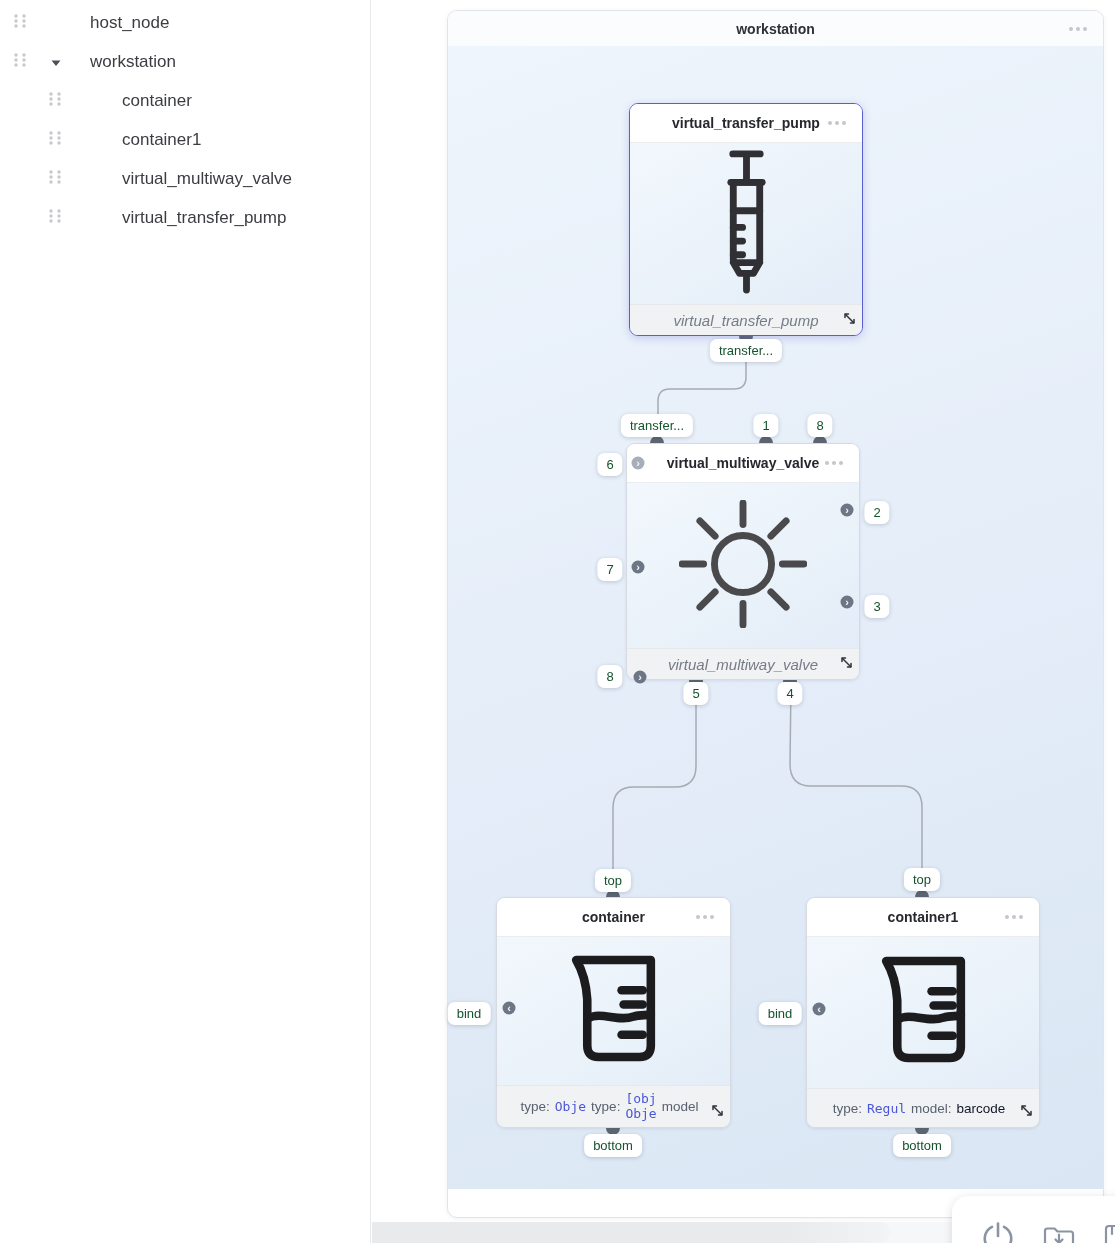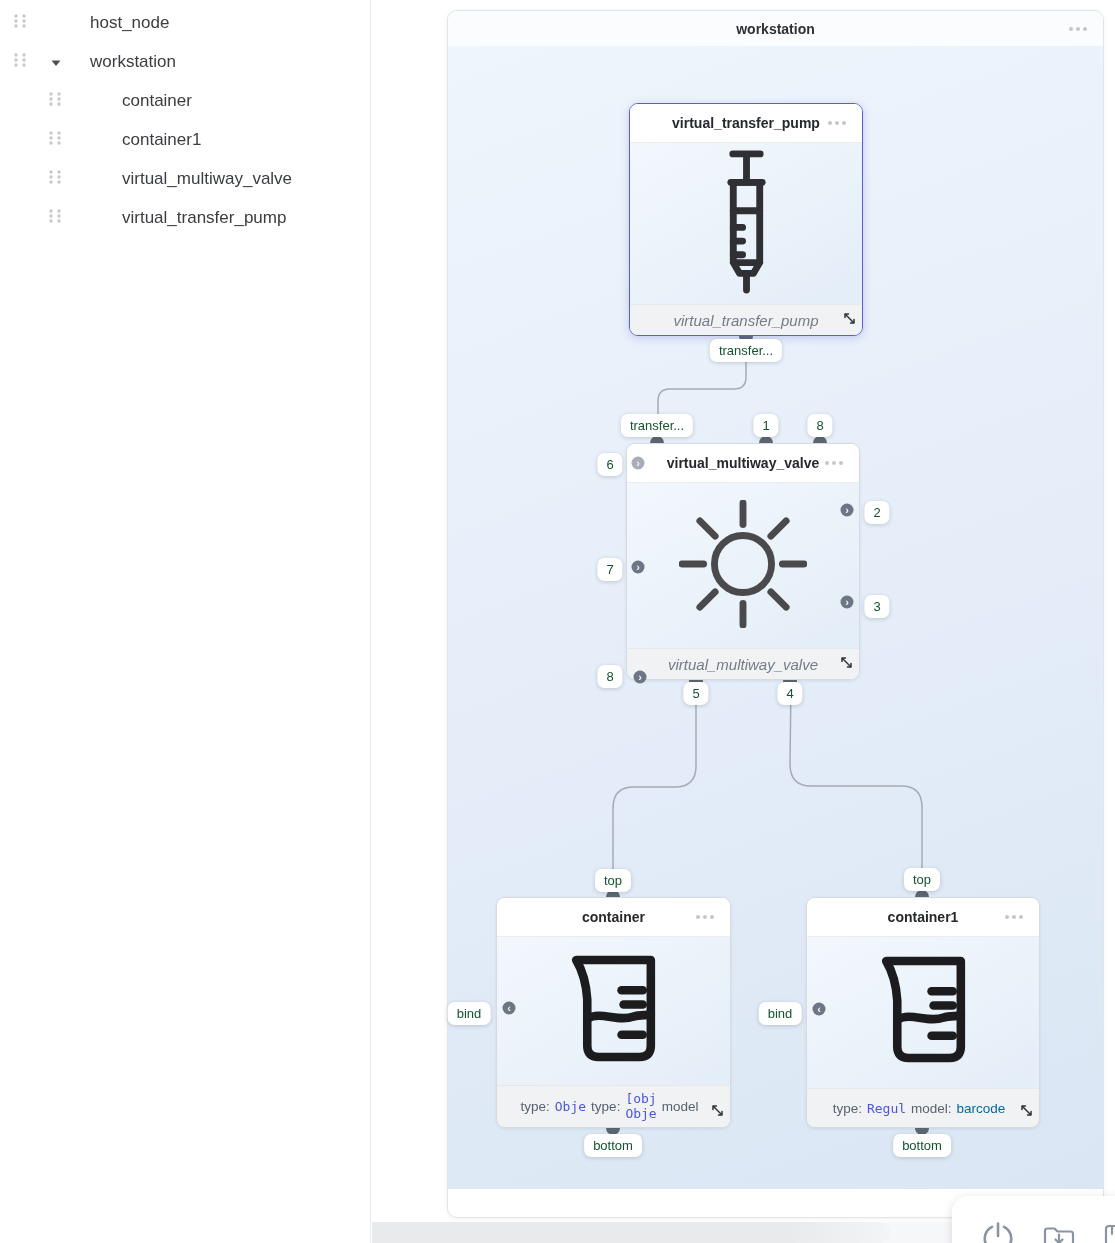--- a/index.html
+++ b/index.html
@@ -44,21 +44,21 @@
                border-bottom:1px solid #eaecef;border-radius:8px 8px 0 0;
                display:flex;align-items:center;justify-content:center;}
   .node-title{font-size:14px;font-weight:bold;color:#26282d;}
   .node-body{flex:1;display:flex;align-items:center;justify-content:center;}
   .node-footer{position:relative;background:#f1f2f4;border-top:1px solid #e6e8eb;border-radius:0 0 8px 8px;
                display:flex;align-items:center;justify-content:center;gap:5px;}
   .ghost{font-style:italic;color:#747c87;font-size:15px;}
   .resize{position:absolute;right:6px;bottom:6px;cursor:nwse-resize;}
   .fields{display:flex;align-items:center;justify-content:center;gap:5px;overflow:hidden;padding:0 14px 0 6px;}
   .code2{display:flex;flex-direction:column;line-height:1.15;align-items:flex-end;}
-  .plainval{font-size:13.5px;color:#0369a1;}
+  .plainval{font-size:13.5px;color:#0f172a;}
 
   
   .chip{position:absolute;transform:translateX(-50%);z-index:6;background:#fff;border-radius:7px;
         box-shadow:0 1px 4px rgba(30,40,60,.20);padding:4px 9px;font-size:13px;color:#14532d;
         white-space:nowrap;text-align:center;}
   .dot{position:absolute;width:14px;height:14px;border-radius:50%;background:#5e6673;
        transform:translate(-50%,-50%);z-index:3;}
   .dot.side{z-index:5;background:#6d7684;display:flex;align-items:center;justify-content:center;
             color:#f2f4f6;font-size:11px;line-height:1;font-weight:bold;width:13px;height:13px;cursor:crosshair;}
   .dot.light{background:#a7aeb9;}

